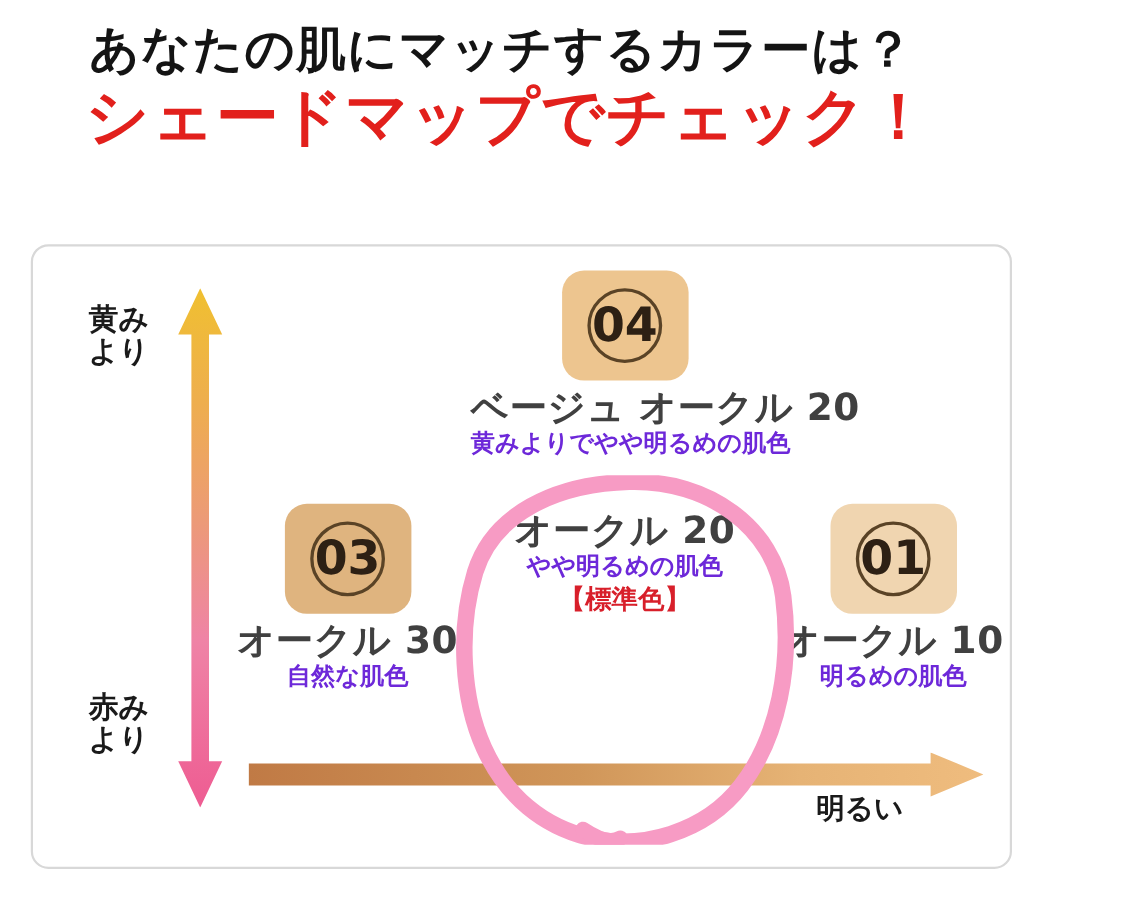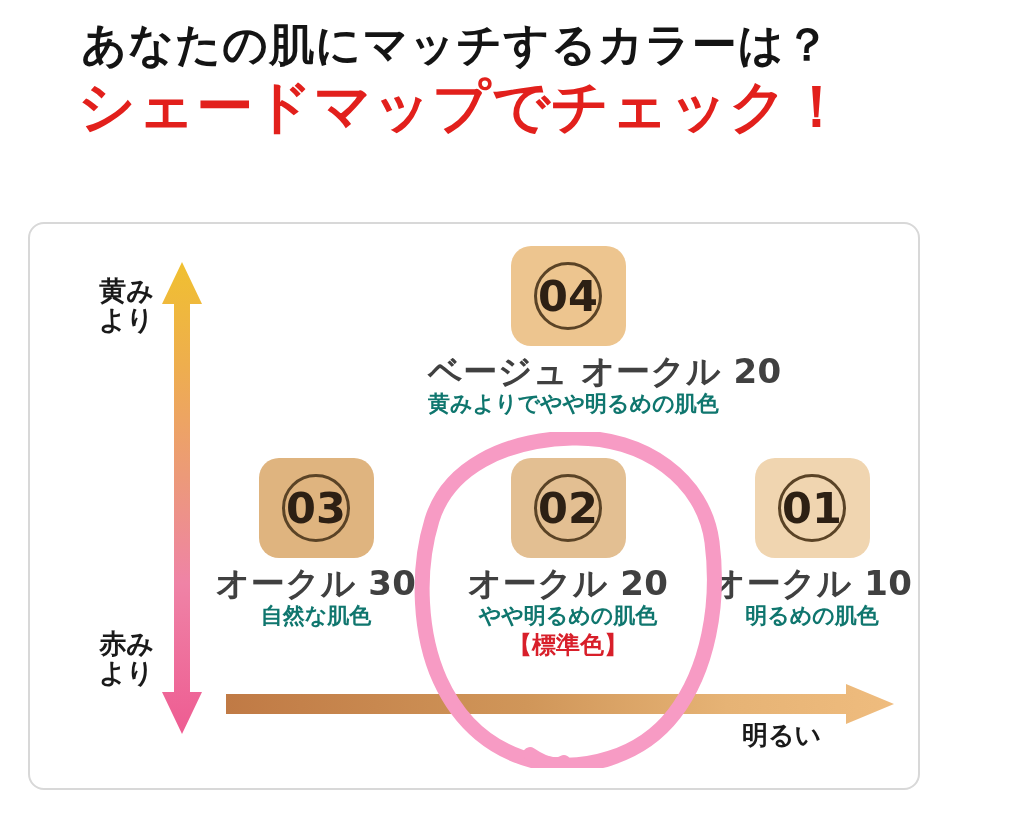--- a/index.html
+++ b/index.html
@@ -65,21 +65,21 @@
     height: 472px;
   }
   .v-axis svg { display: block; }
 
   .v-label {
     position: absolute;
     font-size: 27px;
     font-weight: bold;
     line-height: 1.06;
     color: #1a1a1a;
-    text-align: right;
+    text-align: center;
     white-space: nowrap;
   }
   .v-label-top { left: 62px; top: 277px; width: 92px; }
   .v-label-bottom { left: 62px; top: 630px; width: 92px; }
 
   
   .h-axis {
     position: absolute;
     left: 226px;
     top: 684px;
@@ -136,21 +136,21 @@
     font-size: 34px;
     font-weight: bold;
     color: #404040;
     margin-top: 7px;
     letter-spacing: 0.5px;
     line-height: 1.1;
   }
   .shade-desc {
     font-size: 22px;
     font-weight: bold;
-    color: #0f766e;
+    color: #6d28d9;
     margin-top: 2px;
     line-height: 1.1;
   }
   .shade-tag {
     font-size: 24px;
     font-weight: bold;
     color: #d81f2a;
     margin-top: 3px;
     line-height: 1.1;
   }
@@ -237,25 +237,20 @@
   <div class="swatch" style="background:#dfb47f">
     <div class="swatch-ring">
       <span class="swatch-num">03</span>
     </div>
   </div>
   <div class="shade-name">オークル 30</div>
   <div class="shade-desc">自然な肌色</div>
 </div>
 
 <div class="shade shade-02">
-  <div class="swatch" style="background:#e3bf92">
-    <div class="swatch-ring">
-      <span class="swatch-num">02</span>
-    </div>
-  </div>
   <div class="shade-name">オークル 20</div>
   <div class="shade-desc">やや明るめの肌色</div>
   <div class="shade-tag">【標準色】</div>
 </div>
 
 <div class="shade shade-01">
   <div class="swatch" style="background:#f0d5b0">
     <div class="swatch-ring">
       <span class="swatch-num">01</span>
     </div>

